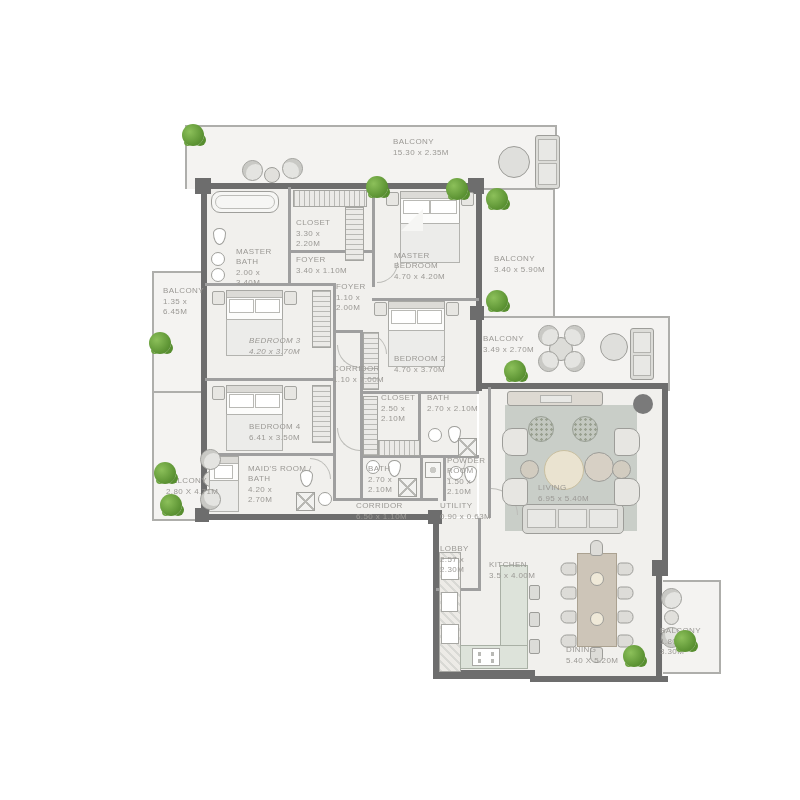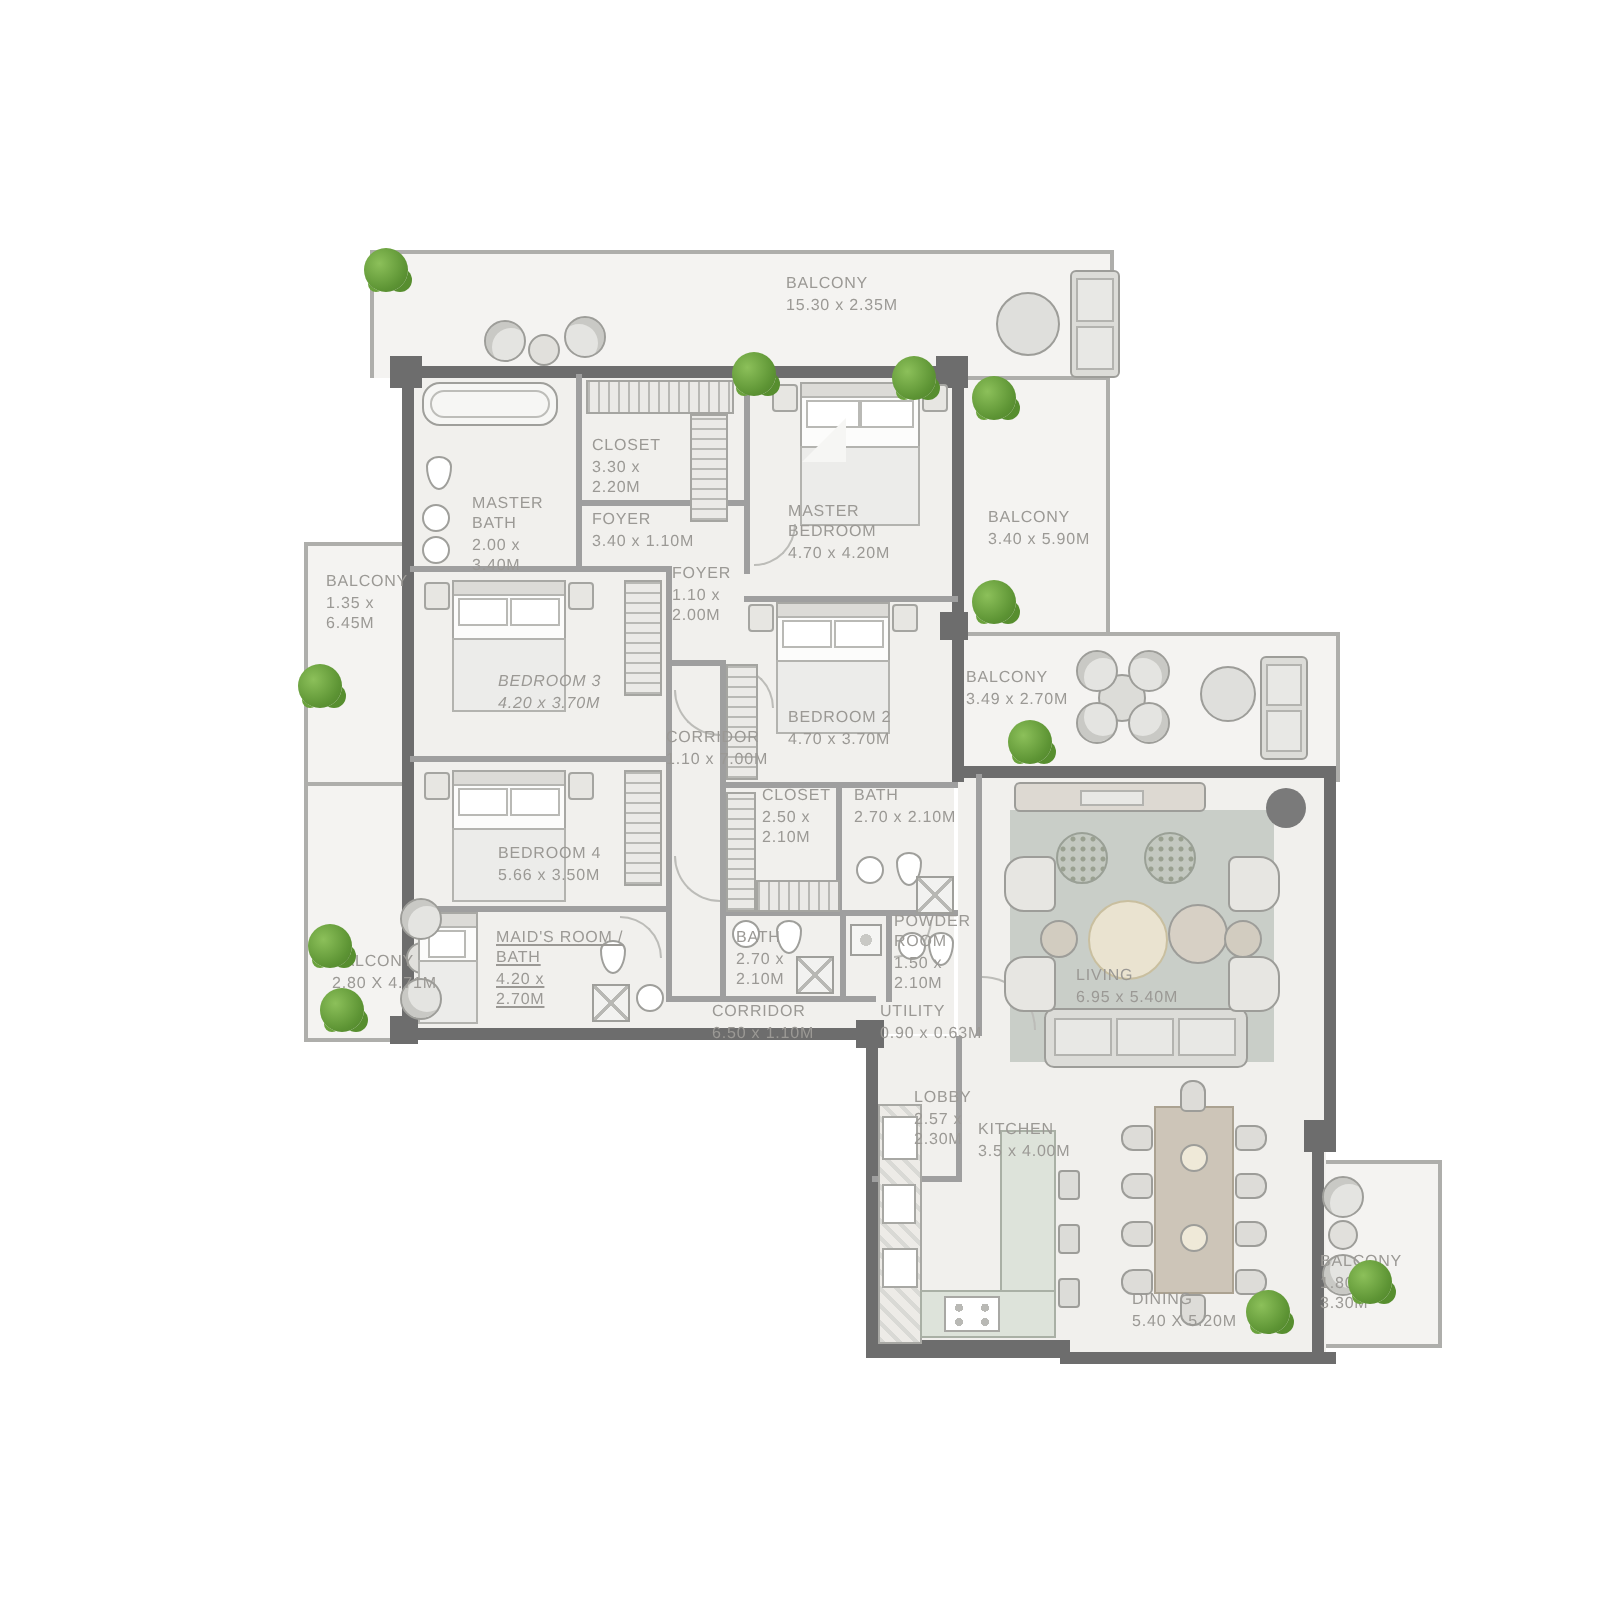--- a/index.html
+++ b/index.html
@@ -317,31 +317,31 @@
   <div class="lbl" style="left:333px;top:364px;width:64px;">
     <span class="nm">CORRIDOR</span>
     <span class="dm">1.10 x 7.00M</span>
   </div>
   <div class="lbl" style="left:483px;top:334px;width:64px;">
     <span class="nm">BALCONY</span>
     <span class="dm">3.49 x 2.70M</span>
   </div>
   <div class="lbl" style="left:249px;top:422px;width:90px;">
     <span class="nm">BEDROOM 4</span>
-    <span class="dm">5.66 x 3.50M</span>
+    <span class="dm">6.41 x 3.50M</span>
   </div>
   <div class="lbl" style="left:381px;top:393px;width:42px;">
     <span class="nm">CLOSET</span>
     <span class="dm dm-nw">2.50 x 2.10M</span>
   </div>
   <div class="lbl" style="left:427px;top:393px;width:52px;">
     <span class="nm">BATH</span>
     <span class="dm">2.70 x 2.10M</span>
   </div>
-  <div class="lbl" style="left:248px;top:464px;width:80px;text-decoration:underline;">
+  <div class="lbl" style="left:248px;top:464px;width:80px;">
     <span class="nm">MAID'S ROOM / BATH</span>
     <span class="dm dm-nw">4.20 x 2.70M</span>
   </div>
   <div class="lbl" style="left:368px;top:464px;width:40px;">
     <span class="nm">BATH</span>
     <span class="dm dm-nw">2.70 x 2.10M</span>
   </div>
   <div class="lbl" style="left:166px;top:476px;width:76px;">
     <span class="nm">BALCONY</span>
     <span class="dm">2.80 X 4.71M</span>
@@ -355,21 +355,21 @@
     <span class="dm">6.50 x 1.10M</span>
   </div>
   <div class="lbl" style="left:440px;top:501px;width:64px;">
     <span class="nm">UTILITY</span>
     <span class="dm">0.90 x 0.63M</span>
   </div>
   <div class="lbl" style="left:538px;top:483px;width:76px;">
     <span class="nm">LIVING</span>
     <span class="dm">6.95 x 5.40M</span>
   </div>
-  <div class="lbl" style="left:457px;top:544px;width:40px;">
+  <div class="lbl" style="left:440px;top:544px;width:40px;">
     <span class="nm">LOBBY</span>
     <span class="dm dm-nw">2.57 x 2.30M</span>
   </div>
   <div class="lbl" style="left:489px;top:560px;width:76px;">
     <span class="nm">KITCHEN</span>
     <span class="dm">3.5 x 4.00M</span>
   </div>
   <div class="lbl" style="left:566px;top:645px;width:84px;">
     <span class="nm">DINING</span>
     <span class="dm">5.40 X 5.20M</span>

